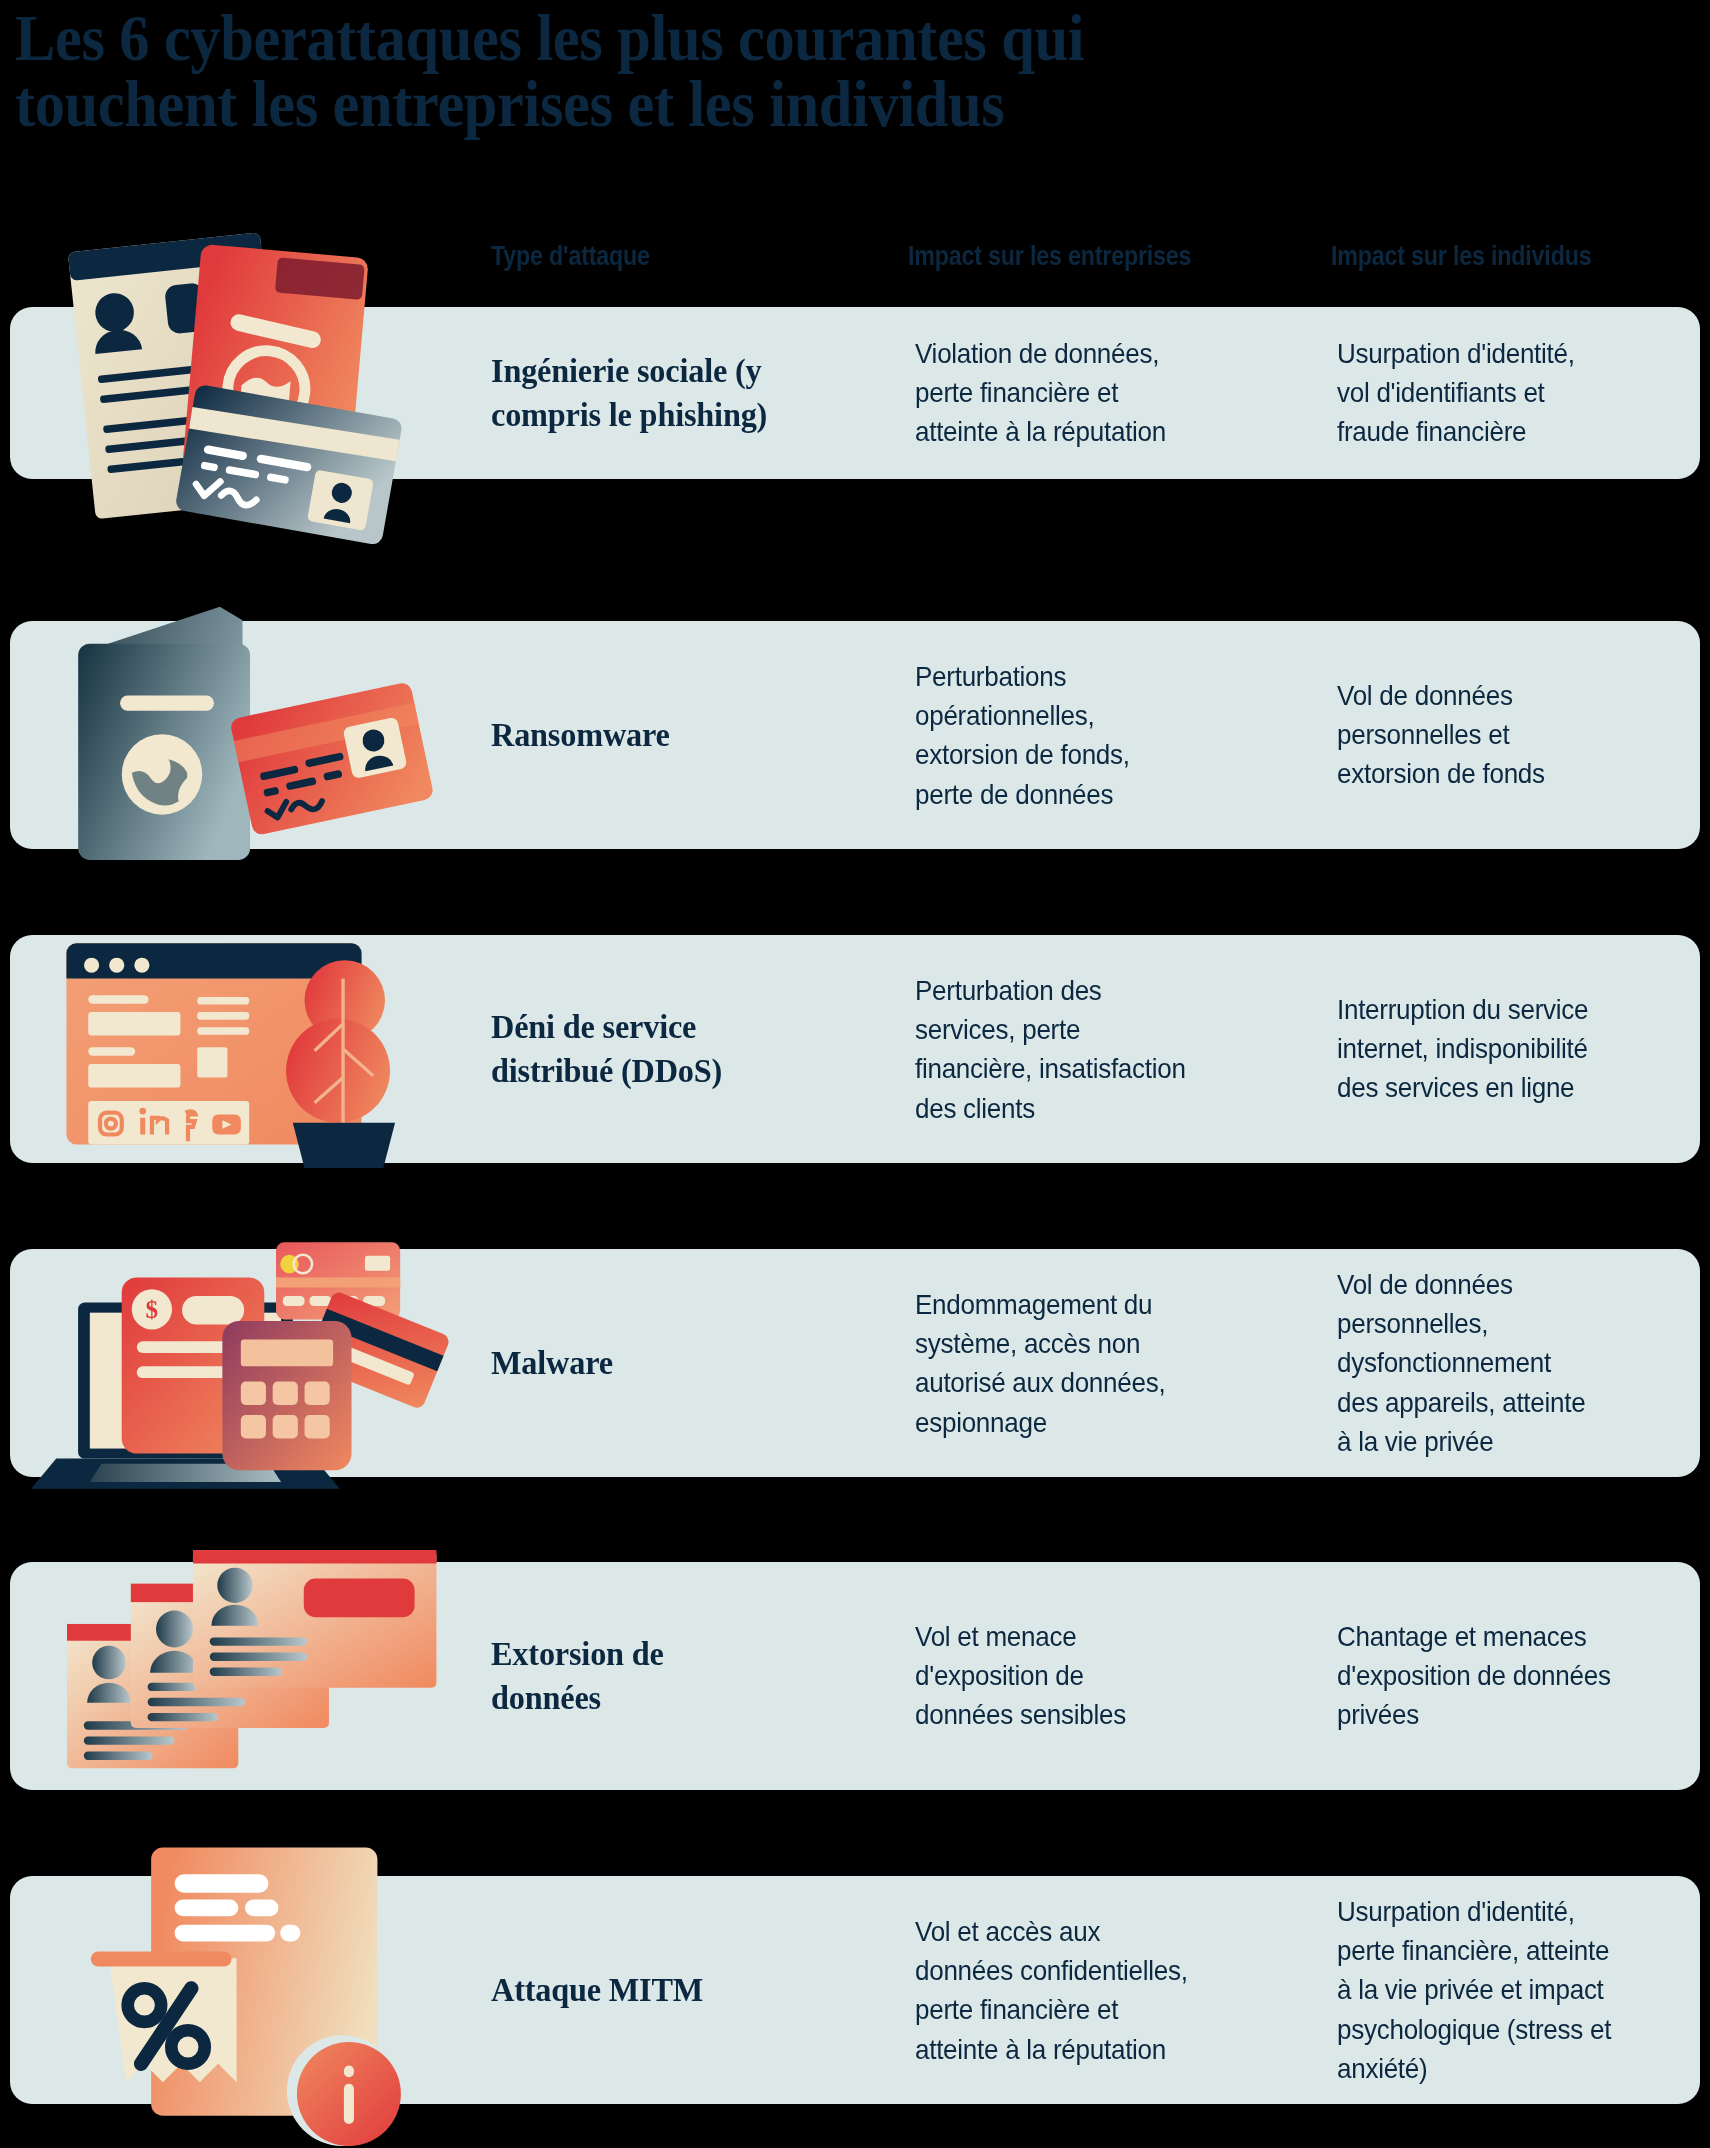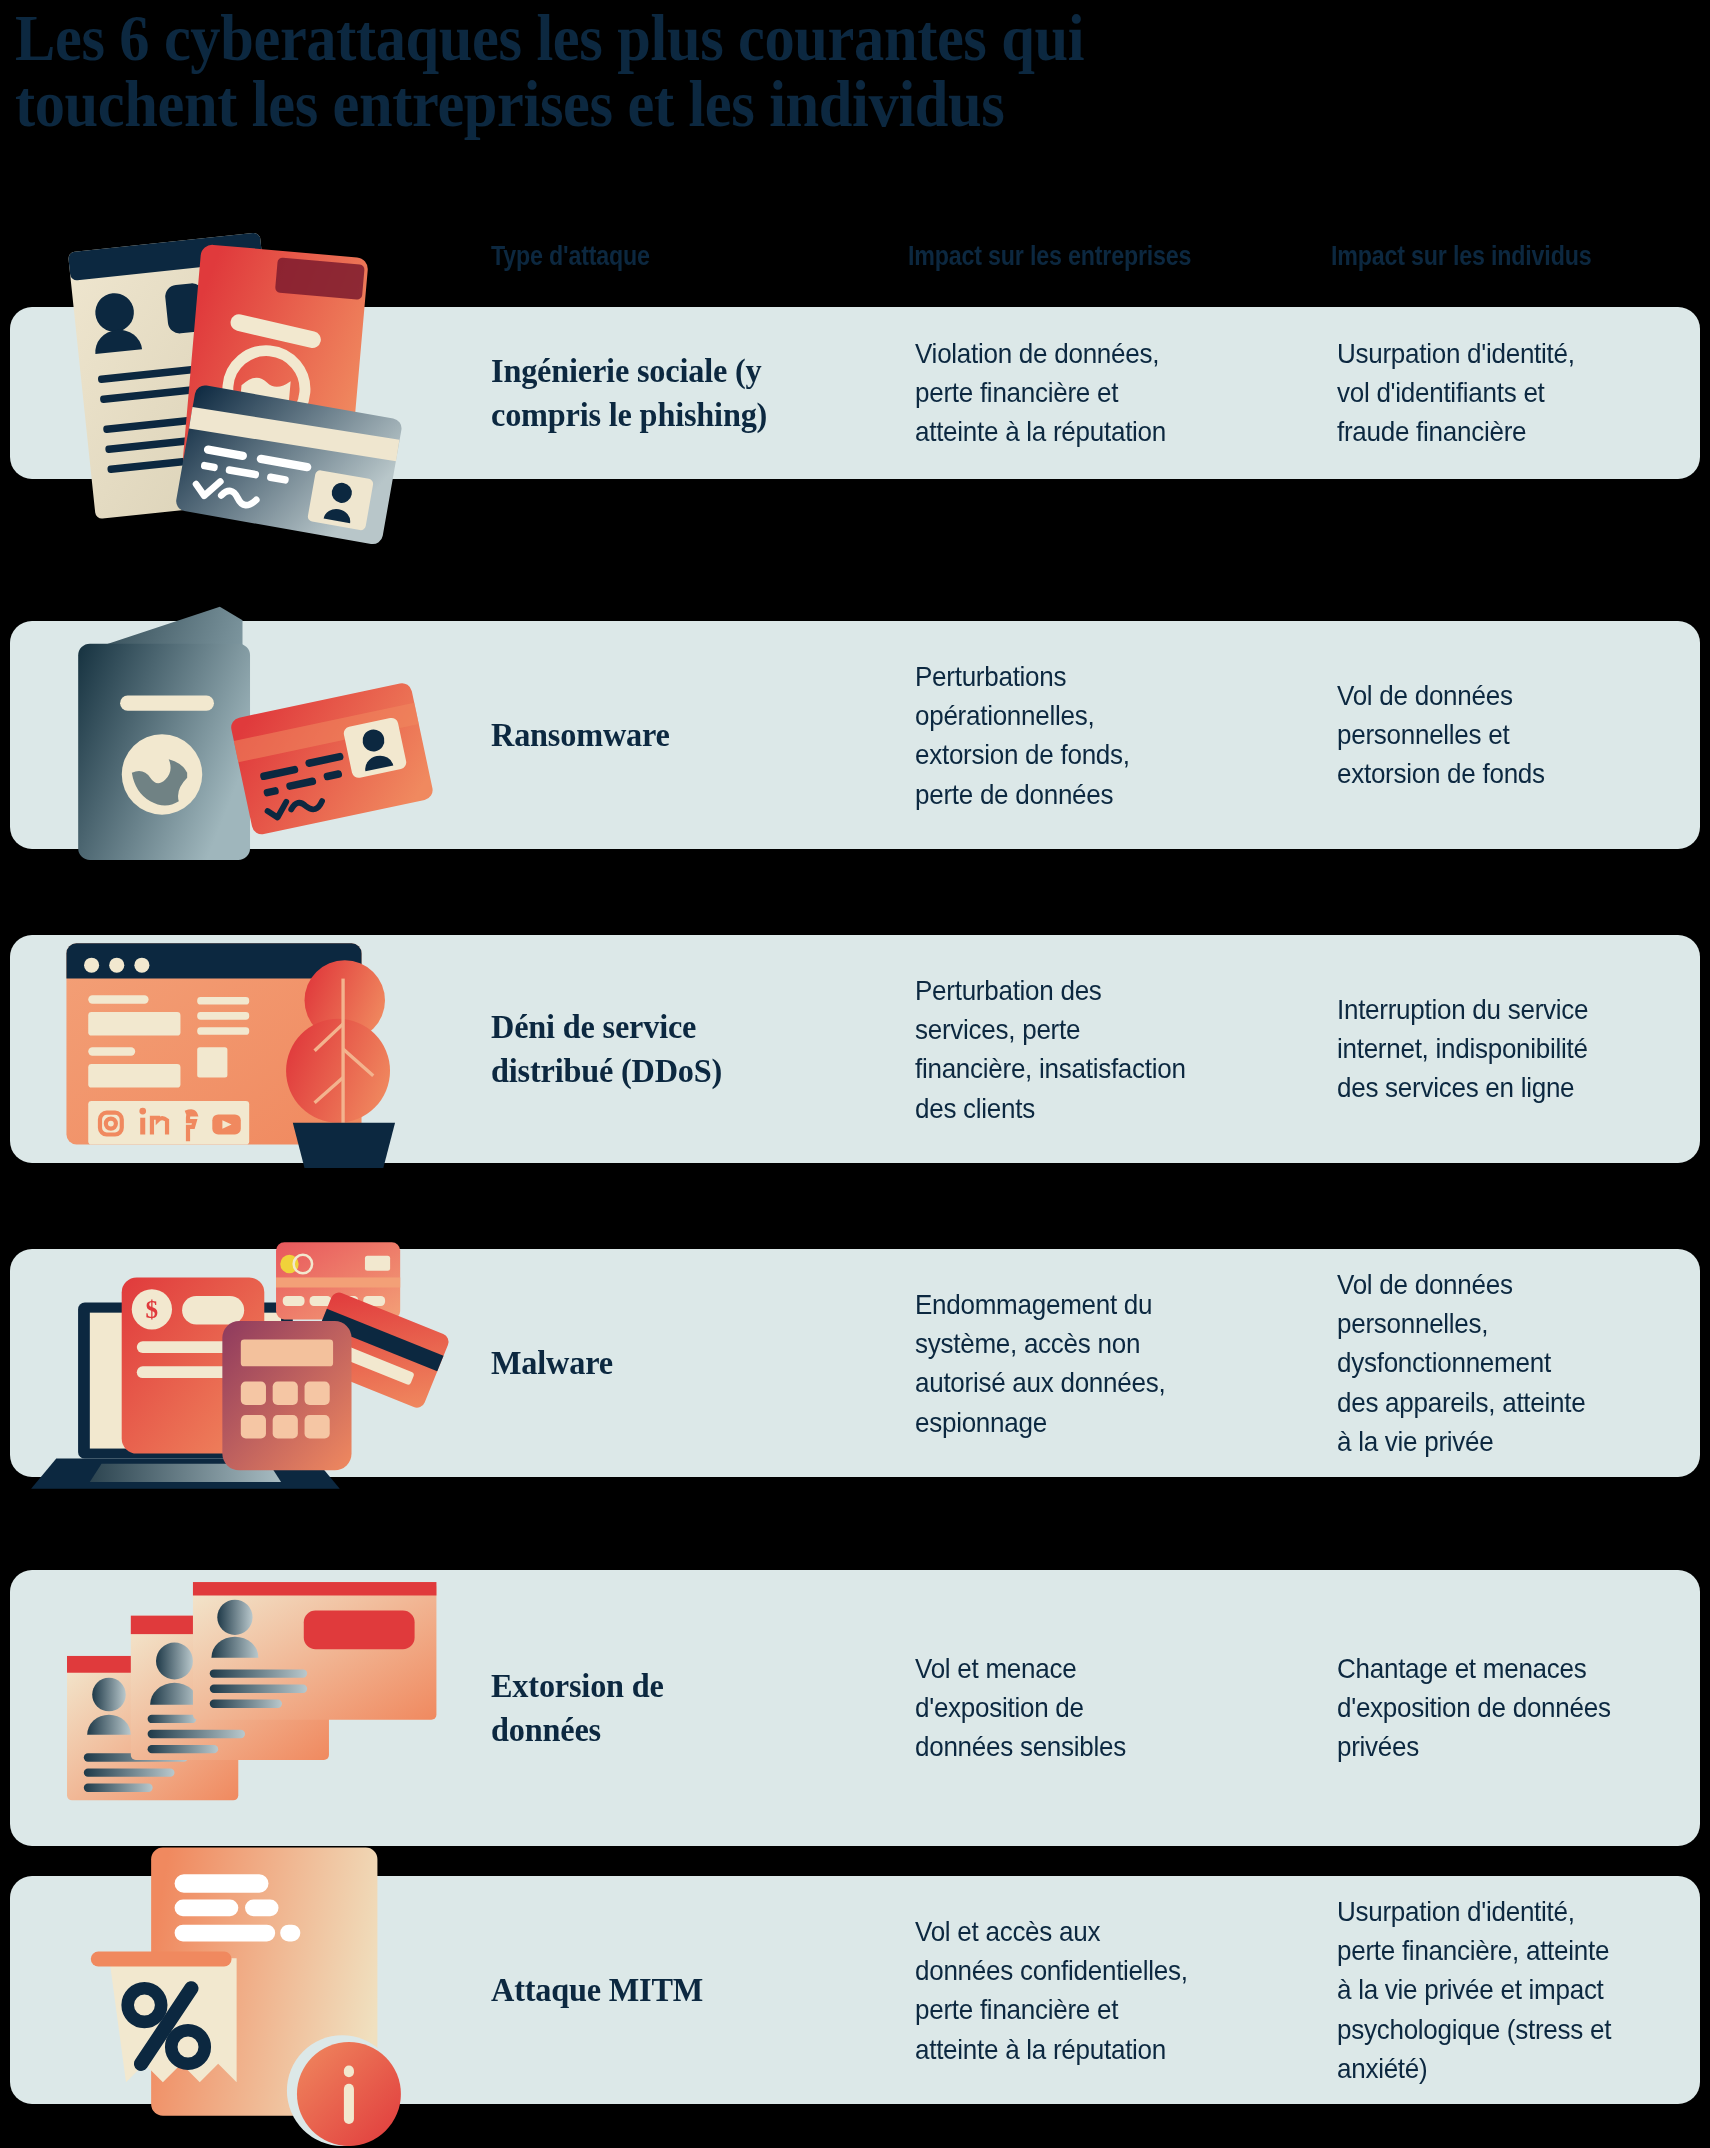--- a/index.html
+++ b/index.html
@@ -359,21 +359,21 @@
 système, accès non
 autorisé aux données,
 espionnage</div>
   <div class="cell cell-ind  vc">Vol de données
 personnelles,
 dysfonctionnement
 des appareils, atteinte
 à la vie privée</div>
 </div>
 
-<div class="row" style="top:1562px;height:276px;margin-top:8px;">
+<div class="row" style="top:1562px;height:228px;">
   <div class="icon-wrap">
     <svg width="403" height="252" viewBox="0 0 480 300">
       <defs>
         <linearGradient id="g5a" x1="0" y1="0" x2="1" y2="1">
           <stop offset="0" stop-color="#f2e8cf"></stop>
             <stop offset="1" stop-color="#f0895f"></stop>
         </linearGradient>
         <linearGradient id="g5b" x1="0" y1="0" x2="1" y2="0">
           <stop offset="0" stop-color="#1f3a49"></stop>
             <stop offset="1" stop-color="#b9c8cc"></stop>

